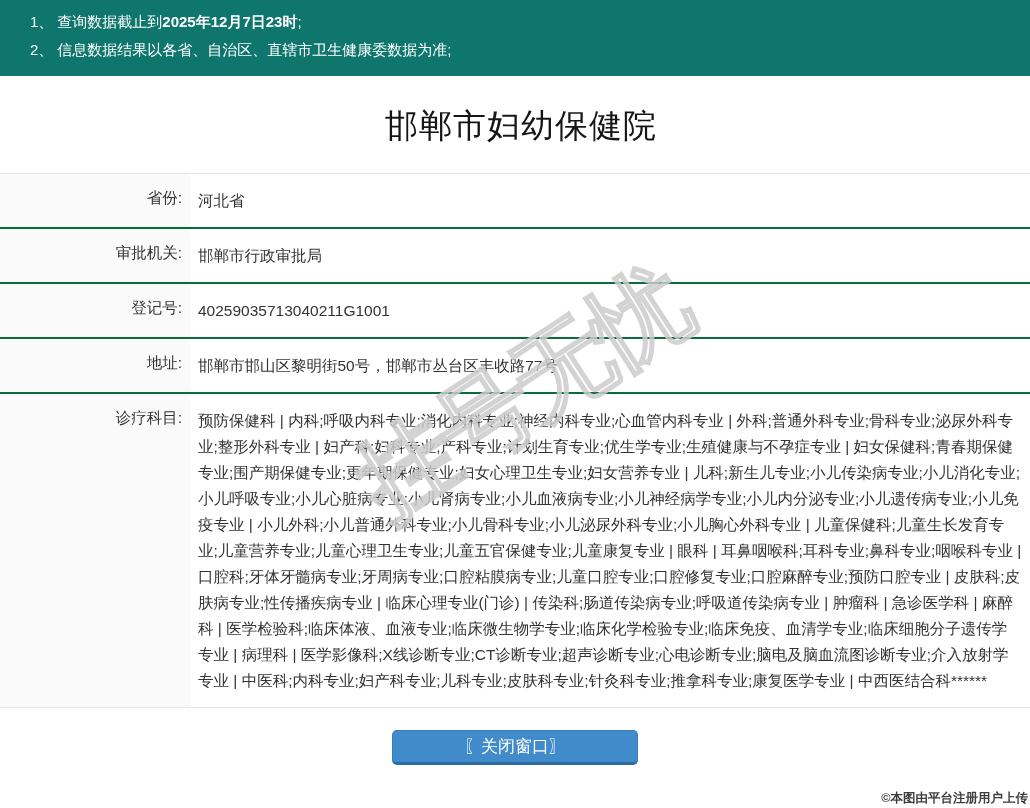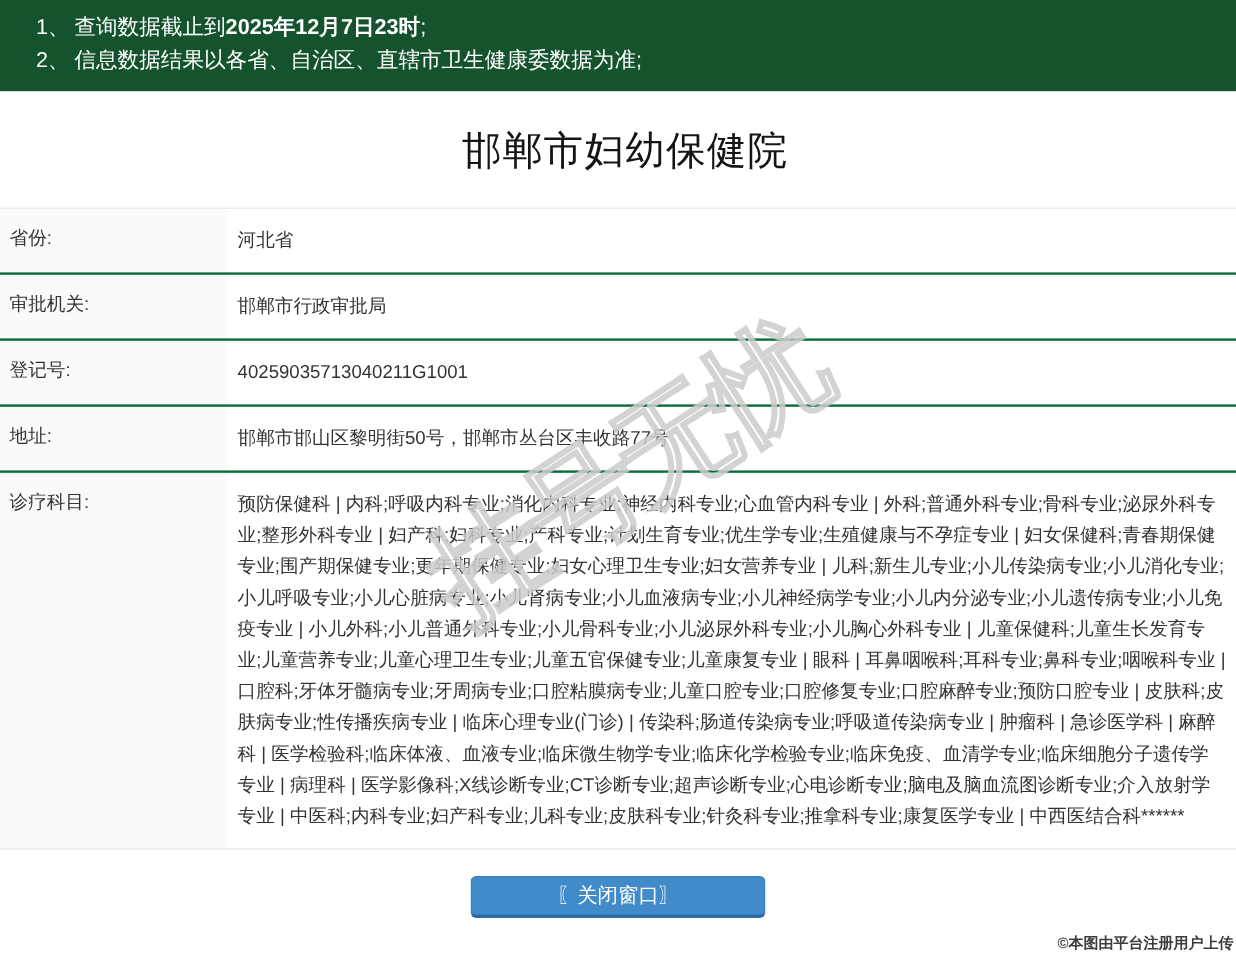--- a/index.html
+++ b/index.html
@@ -5,24 +5,24 @@
   * { margin: 0; padding: 0; box-sizing: border-box; }
   html, body { width: 1030px; height: 808px; background: #ffffff; overflow: hidden; }
   body {
     position: relative;
     font-family: "Liberation Sans", "DejaVu Sans", sans-serif;
     color: #333;
   }
 
   
   .banner {
-    background: #14532d;
+    background: #0f766e;
     color: #ffffff;
     padding: 8px 20px 12px 30px;
-    font-size: 18px;
+    font-size: 15px;
     line-height: 28px;
   }
   .notice-line { white-space: nowrap; }
   .notice-num { margin-right: 4px; }
   .notice-line b { font-weight: bold; }
 
   
   .page-title {
     text-align: center;
     font-size: 33px;
@@ -44,20 +44,21 @@
     vertical-align: top;
     border-bottom: 2px solid #0b6b3a;
     padding: 14px 8px 13px 8px;
   }
   table.detail tr:last-child td {
     border-bottom: 1px solid #e5e5e5;
   }
   td.cell-label {
     width: 190px;
     background: #fafafa;
+    text-align: right;
   }
   td.cell-value {
     padding-left: 15px;
     padding-right: 8px;
     line-height: 26px;
     margin-left: 48px;
   }
 
   
   .btn-wrap { text-align: center; margin-top: 22px; }
@@ -93,21 +94,21 @@
     transform-origin: center center;
     pointer-events: none;
     opacity: 0.85;
     white-space: nowrap;
   }
 
   
   .credit {
     position: absolute;
     right: 2px;
-    bottom: 13px;
+    bottom: 1px;
     font-size: 12.5px;
     font-weight: bold;
     color: #3d3d3d;
     text-shadow:
       -1px -1px 0 #fff, 1px -1px 0 #fff,
       -1px  1px 0 #fff, 1px  1px 0 #fff;
   }
 </style>
 </head>
 <body>

